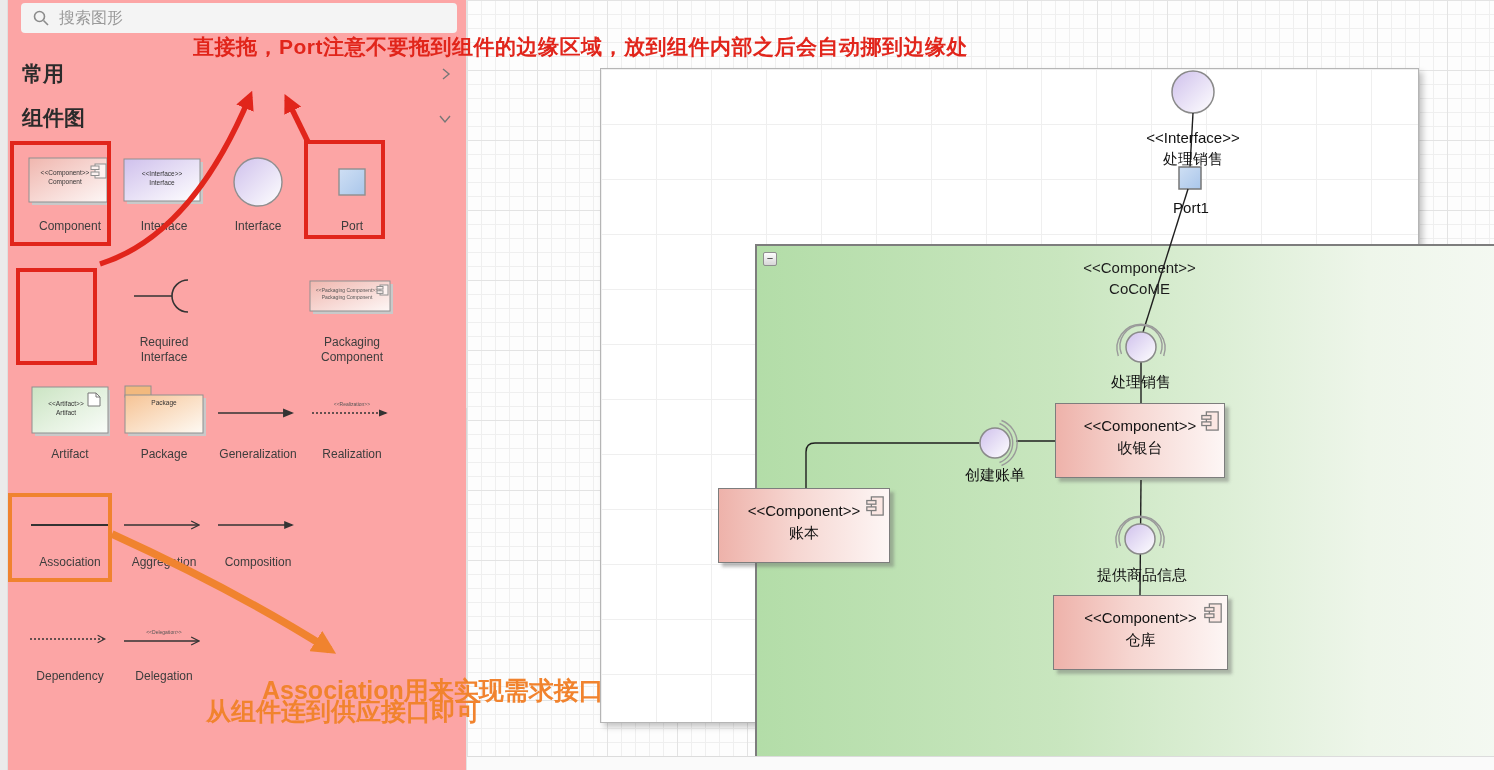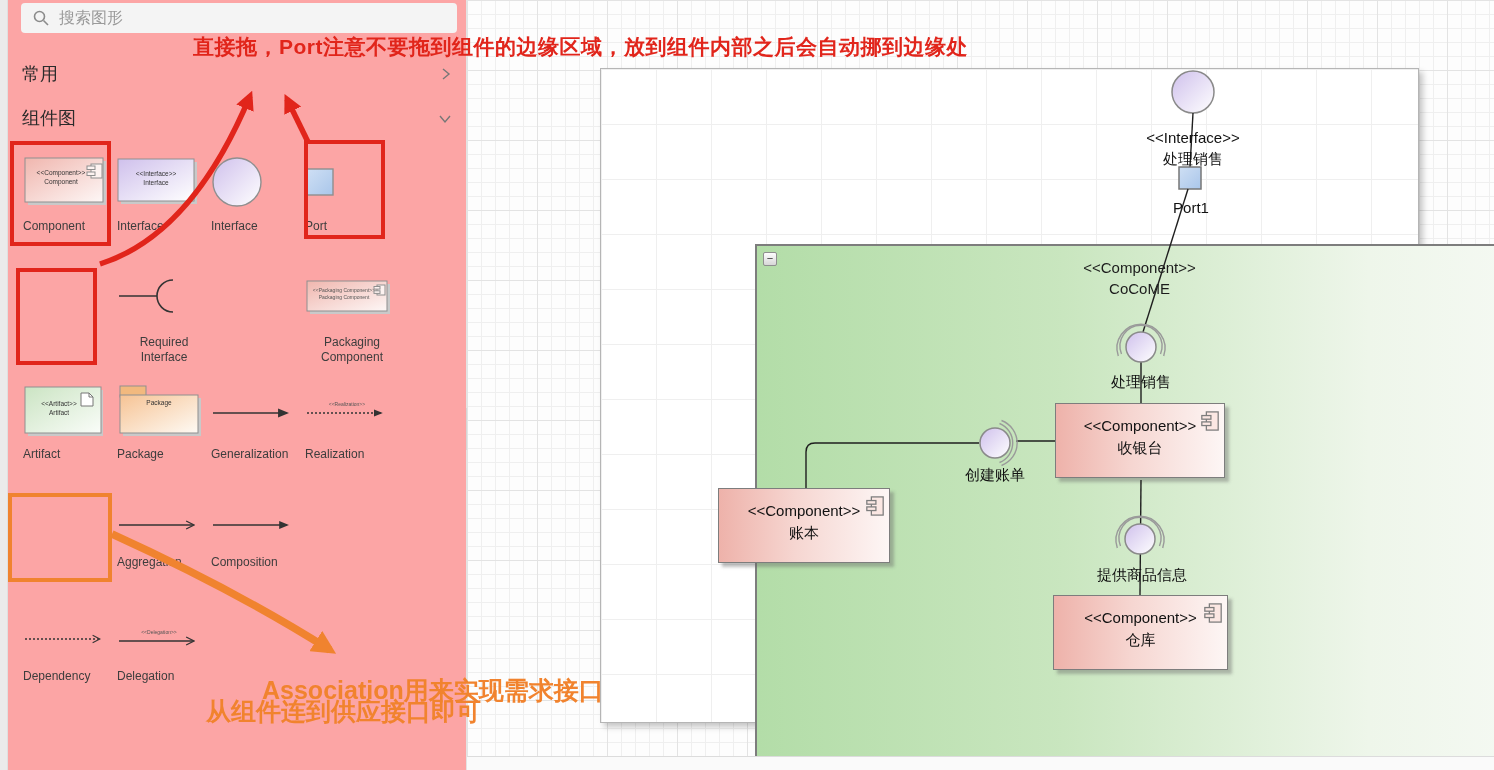--- a/index.html
+++ b/index.html
@@ -11,22 +11,22 @@
   #left-strip { left:0; top:0; width:8px; height:770px; background:#ebebeb; border-right:1px solid #e0e0e0; }
 
   
   #sidebar { left:8px; top:0; width:459px; height:770px; background:#fca5a5; border-right:1px solid #e4e4e4; }
   #search-box { position:absolute; left:13px; top:3px; width:436px; height:30px; background:#f4f4f4;
     border-radius:4px; display:flex; align-items:center; padding-left:12px; }
   #search-box input { border:none; outline:none; background:transparent; font-size:16px; color:#444;
     margin-left:10px; width:360px; font-family:inherit; }
   #search-box input::placeholder { color:#9a9a9a; }
   .section-hdr { position:absolute; left:14px; width:430px; height:28px; display:flex; align-items:center;
-    justify-content:space-between; font-size:18px; color:#2b2b2b; cursor:pointer; }
-  .pitem { position:absolute; width:94px; display:flex; flex-direction:column; align-items:flex-start; cursor:pointer; }
+    justify-content:space-between; font-size:21px; color:#2b2b2b; cursor:pointer;font-weight:bold; }
+  .pitem { position:absolute; width:94px; display:flex; flex-direction:column; align-items:center; cursor:pointer; }
   .pv { display:flex; align-items:center; justify-content:center; }
   .r1 .pv{height:64px;} .r2 .pv{height:68px;} .r3 .pv{height:64px;} .r4 .pv{height:52px;} .r5 .pv{height:52px;}
   .plabel { margin-top:5px; font-size:12px; line-height:15px; color:#3d3d3d; text-align:center; }
   .c0{left:15px;} .c1{left:109px;} .c2{left:203px;} .c3{left:297px;}
   .r1{top:150px;} .r2{top:262px;} .r3{top:378px;} .r4{top:498px;} .r5{top:612px;}
   .tiny { font-size:6.5px; fill:#333; } .microt { font-size:5px; fill:#555; }
 
   
   #collapse-handle { left:466px; top:408px; width:17px; height:42px; background:#d6d6d6;
     border-radius:0 6px 6px 0; display:flex; align-items:center; justify-content:center; cursor:pointer; }
@@ -231,20 +231,28 @@
   <div class="pitem c3 r3">
     <div class="pv">
         <svg width="84" height="22" viewBox="0 0 84 22">
       <text class="microt" x="42" y="7" text-anchor="middle">&lt;&lt;Realization&gt;&gt;</text>
       <line x1="2" y1="14" x2="76" y2="14" stroke="#333" stroke-width="1.3" stroke-dasharray="2,2" marker-end="url(#mfill)"></line>
     </svg>
       </div>
     <div class="plabel">Realization</div>
   </div>
 
+  <div class="pitem c0 r4">
+    <div class="pv">
+        <svg width="84" height="22" viewBox="0 0 84 22">
+      <line x1="3" y1="12" x2="80" y2="12" stroke="#333" stroke-width="2"></line>
+    </svg>
+      </div>
+    <div class="plabel">Association</div>
+  </div>
   <div class="pitem c1 r4">
     <div class="pv">
         <svg width="84" height="22" viewBox="0 0 84 22">
       <line x1="2" y1="12" x2="76" y2="12" stroke="#333" stroke-width="1.4" marker-end="url(#mopen)"></line>
     </svg>
       </div>
     <div class="plabel">Aggregation</div>
   </div>
   <div class="pitem c2 r4">
     <div class="pv">

